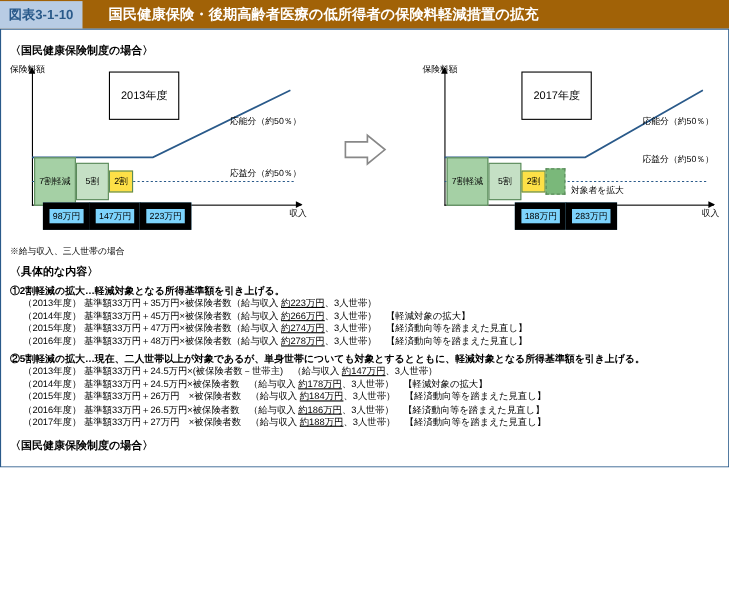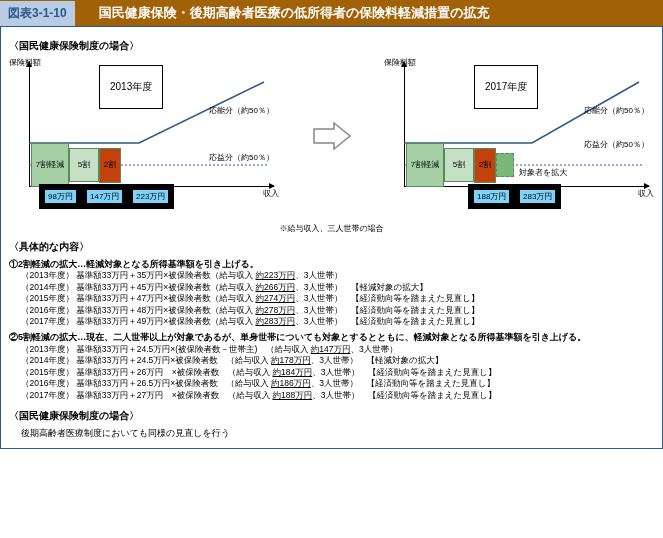--- a/index.html
+++ b/index.html
@@ -15,27 +15,27 @@
 .axis-x{position:absolute;left:20px;right:5px;bottom:30px;height:1px;background:#000}
 .axis-x::after{content:"";position:absolute;right:-4px;top:-3px;border:3px solid transparent;border-left:6px solid #000}
 .ylabel{position:absolute;left:0;top:0;font-size:8px}
 .xlabel{position:absolute;right:0;bottom:18px;font-size:8px}
 .year-box{position:absolute;top:8px;left:90px;border:1px solid #000;padding:14px 10px;font-size:10px;background:#fff}
 .curve{position:absolute;left:20px;bottom:30px}
 .bars{position:absolute;bottom:30px;left:22px;display:flex;align-items:center}
 .bar{border:1px solid #5a8a5a;background:#c5e0c5;font-size:8px;text-align:center;display:flex;align-items:center;justify-content:center;box-sizing:border-box;line-height:1.1}
 .bar.b7{width:38px;height:44px;background:#a5d0a5}
 .bar.b5{width:30px;height:34px}
-.bar.b2{width:22px;height:35px;background:#c2410c}
+.bar.b2{width:22px;height:20px;background:#fde047}
 .bar.bext{width:18px;height:24px;background:#7ab87a;border-style:dashed}
 .note{position:absolute;font-size:8px}
 .tick{position:absolute;bottom:8px;font-size:8px;border:6px solid #000000;background:#7dd3fc;padding:1px 3px}
 .arrow{width:40px;text-align:center}
 .arrow svg{width:40px;height:30px}
-.footnote{text-align:center;font-size:8px;margin:2px 0 6px}
+.footnote{font-size:8px;margin:2px 0 6px}
 .details{font-size:8.5px;line-height:1.35}
 .details .row{white-space:nowrap}
 .indent{padding-left:12px}
 .sub{font-size:9px;font-weight:bold;margin-top:4px}
 .u{text-decoration:underline}
 </style>
 </head>
 <body>
 
 <div class="header">
@@ -104,28 +104,26 @@
 
   <div class="section-title">〈具体的な内容〉</div>
 
   <div class="details">
     <div class="sub">①2割軽減の拡大…軽減対象となる所得基準額を引き上げる。</div>
     <div id="item1rows" class="indent">
         <div class="row">（2013年度） 基準額33万円＋35万円×被保険者数（給与収入 <span class="u">約223万円</span>、3人世帯）　</div>
         <div class="row">（2014年度） 基準額33万円＋45万円×被保険者数（給与収入 <span class="u">約266万円</span>、3人世帯）　【軽減対象の拡大】</div>
         <div class="row">（2015年度） 基準額33万円＋47万円×被保険者数（給与収入 <span class="u">約274万円</span>、3人世帯）　【経済動向等を踏まえた見直し】</div>
         <div class="row">（2016年度） 基準額33万円＋48万円×被保険者数（給与収入 <span class="u">約278万円</span>、3人世帯）　【経済動向等を踏まえた見直し】</div>
-        <div class="row">（2017年度） 基準額33万円＋49万円×被保険者数（給与収入 <span class="u">約283万円</span>、3人世帯）　【経済動向等を踏まえた見直し】</div>
       </div>
 
     <div class="sub">②5割軽減の拡大…現在、二人世帯以上が対象であるが、単身世帯についても対象とするとともに、軽減対象となる所得基準額を引き上げる。</div>
     <div id="item2rows" class="indent">
         <div class="row">（2013年度） 基準額33万円＋24.5万円×(被保険者数－世帯主)　（給与収入 <span class="u">約147万円</span>、3人世帯）　</div>
         <div class="row">（2014年度） 基準額33万円＋24.5万円×被保険者数　（給与収入 <span class="u">約178万円</span>、3人世帯）　【軽減対象の拡大】</div>
         <div class="row">（2015年度） 基準額33万円＋26万円　×被保険者数　（給与収入 <span class="u">約184万円</span>、3人世帯）　【経済動向等を踏まえた見直し】</div>
         <div class="row">（2016年度） 基準額33万円＋26.5万円×被保険者数　（給与収入 <span class="u">約186万円</span>、3人世帯）　【経済動向等を踏まえた見直し】</div>
         <div class="row">（2017年度） 基準額33万円＋27万円　×被保険者数　（給与収入 <span class="u">約188万円</span>、3人世帯）　【経済動向等を踏まえた見直し】</div>
       </div>
   </div>
 
   <div class="section-title" style="margin-top:8px">〈国民健康保険制度の場合〉</div>
-  <div class="indent">後期高齢者医療制度においても同様の見直しを行う</div>
 </div>
 
 </body></html>

